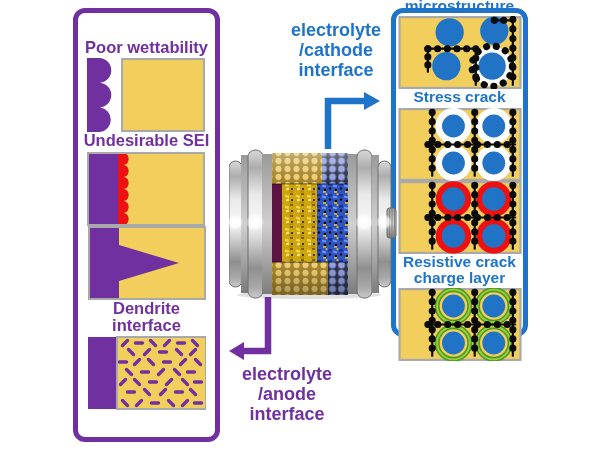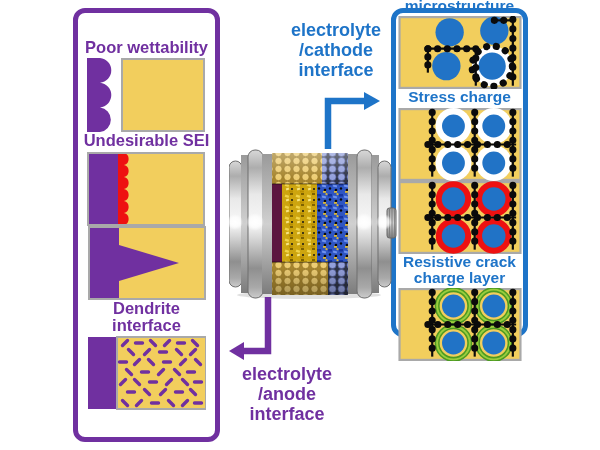--- a/index.html
+++ b/index.html
@@ -118,21 +118,21 @@
           <line class="chain-line" x1="27" y1="30" x2="27" y2="52"></line>
           <line class="chain-dots" style="stroke-dasharray:0.1 7.33" x1="27" y1="30" x2="27" y2="52"></line>
           <line class="chain-line" x1="88" y1="4" x2="105" y2="4"></line>
           <line class="chain-dots" style="stroke-dasharray:0.1 8.5" x1="88" y1="4" x2="105" y2="4"></line>
           <circle class="chain-dots" style="stroke-dasharray:0.1 8.95" cx="86" cy="46" r="18.5" fill="none"></circle>
         </g>
       </svg>
     </div>
 
     <div class="item">
-      <div class="title">Stress charge</div>
+      <div class="title">Stress crack</div>
       <svg width="124" height="73" viewBox="0 0 113 67">
         <rect class="f-yellow" x="1" y="1" width="111" height="65"></rect>
         <g>
           <circle class="ring-white" cx="50.5" cy="16.5" r="16.5"></circle>
             <circle class="f-circle" cx="50.5" cy="16.5" r="10.5"></circle>
           <circle class="ring-white" cx="87.5" cy="16.5" r="16.5"></circle>
             <circle class="f-circle" cx="87.5" cy="16.5" r="10.5"></circle>
           <circle class="ring-white" cx="50.5" cy="50.5" r="16.5"></circle>
             <circle class="f-circle" cx="50.5" cy="50.5" r="10.5"></circle>
           <circle class="ring-white" cx="87.5" cy="50.5" r="16.5"></circle>

